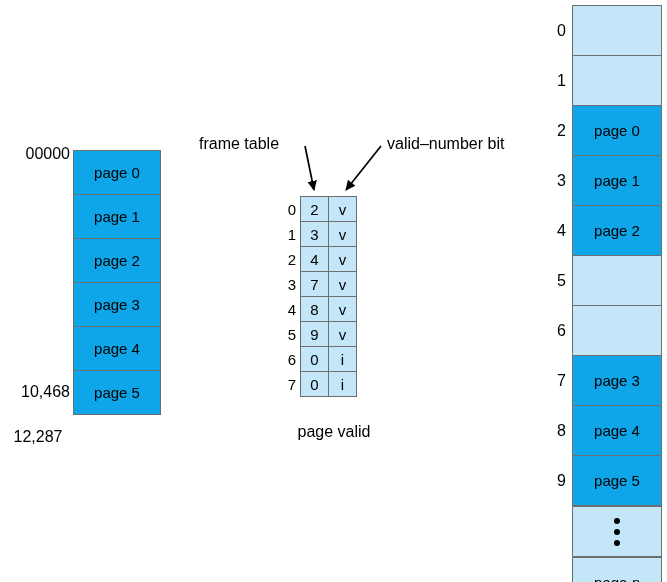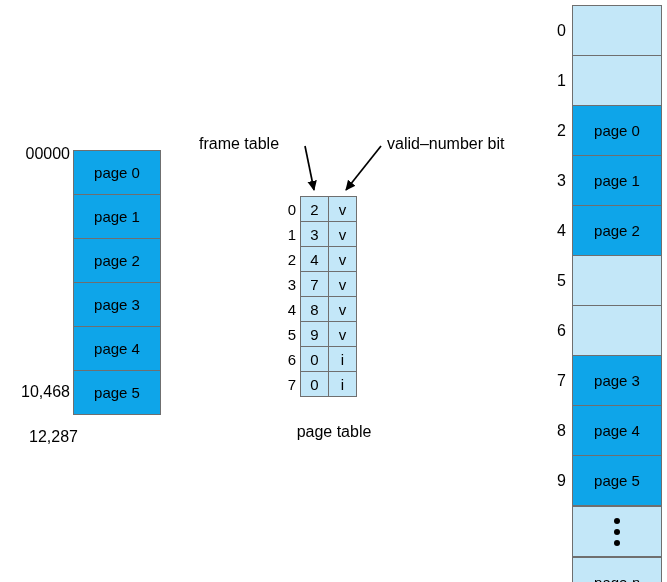--- a/index.html
+++ b/index.html
@@ -27,21 +27,21 @@
   
   #logical-memory{left:73px;top:150px;width:88px;}
   #logical-memory .cell{height:45px;width:88px;margin-top:-1px;}
   #logical-memory .cell:first-child{margin-top:0;}
 
   .addr{
     font-size:16px;line-height:1;text-align:right;width:68px;
   }
   #addr-top{left:2px;top:146px;}
   #addr-10468{left:2px;top:384px;}
-  #addr-12287{left:10px;top:429px;}
+  #addr-12287{left:4px;top:429px;text-align:center;}
 
   
   #page-table{left:300px;top:196px;}
   .pt-row{display:flex;margin-top:-1px;}
   .pt-row:first-child{margin-top:0;}
   .pt-row .cell{height:26px;}
   .pt-frame{width:29px;}
   .pt-valid{width:29px;margin-left:-1px;}
   .pt-index{
     position:absolute;left:-22px;width:18px;height:26px;
@@ -142,21 +142,21 @@
     <div class="cell blue pt-frame">0</div>
     <div class="cell blue pt-valid">i</div>
   </div>
   <div class="pt-row">
     <span class="pt-index">7</span>
     <div class="cell blue pt-frame">0</div>
     <div class="cell blue pt-valid">i</div>
   </div>
 </div>
 
-<div class="abs" id="page-table-caption">page table</div>
+<div class="abs" id="page-table-caption">page valid</div>
 
 <div class="abs" id="physical-memory">
   <div class="pm-row">
     <span class="frame-index">0</span>
     <div class="cell blue"></div>
   </div>
   <div class="pm-row">
     <span class="frame-index">1</span>
     <div class="cell blue"></div>
   </div>

